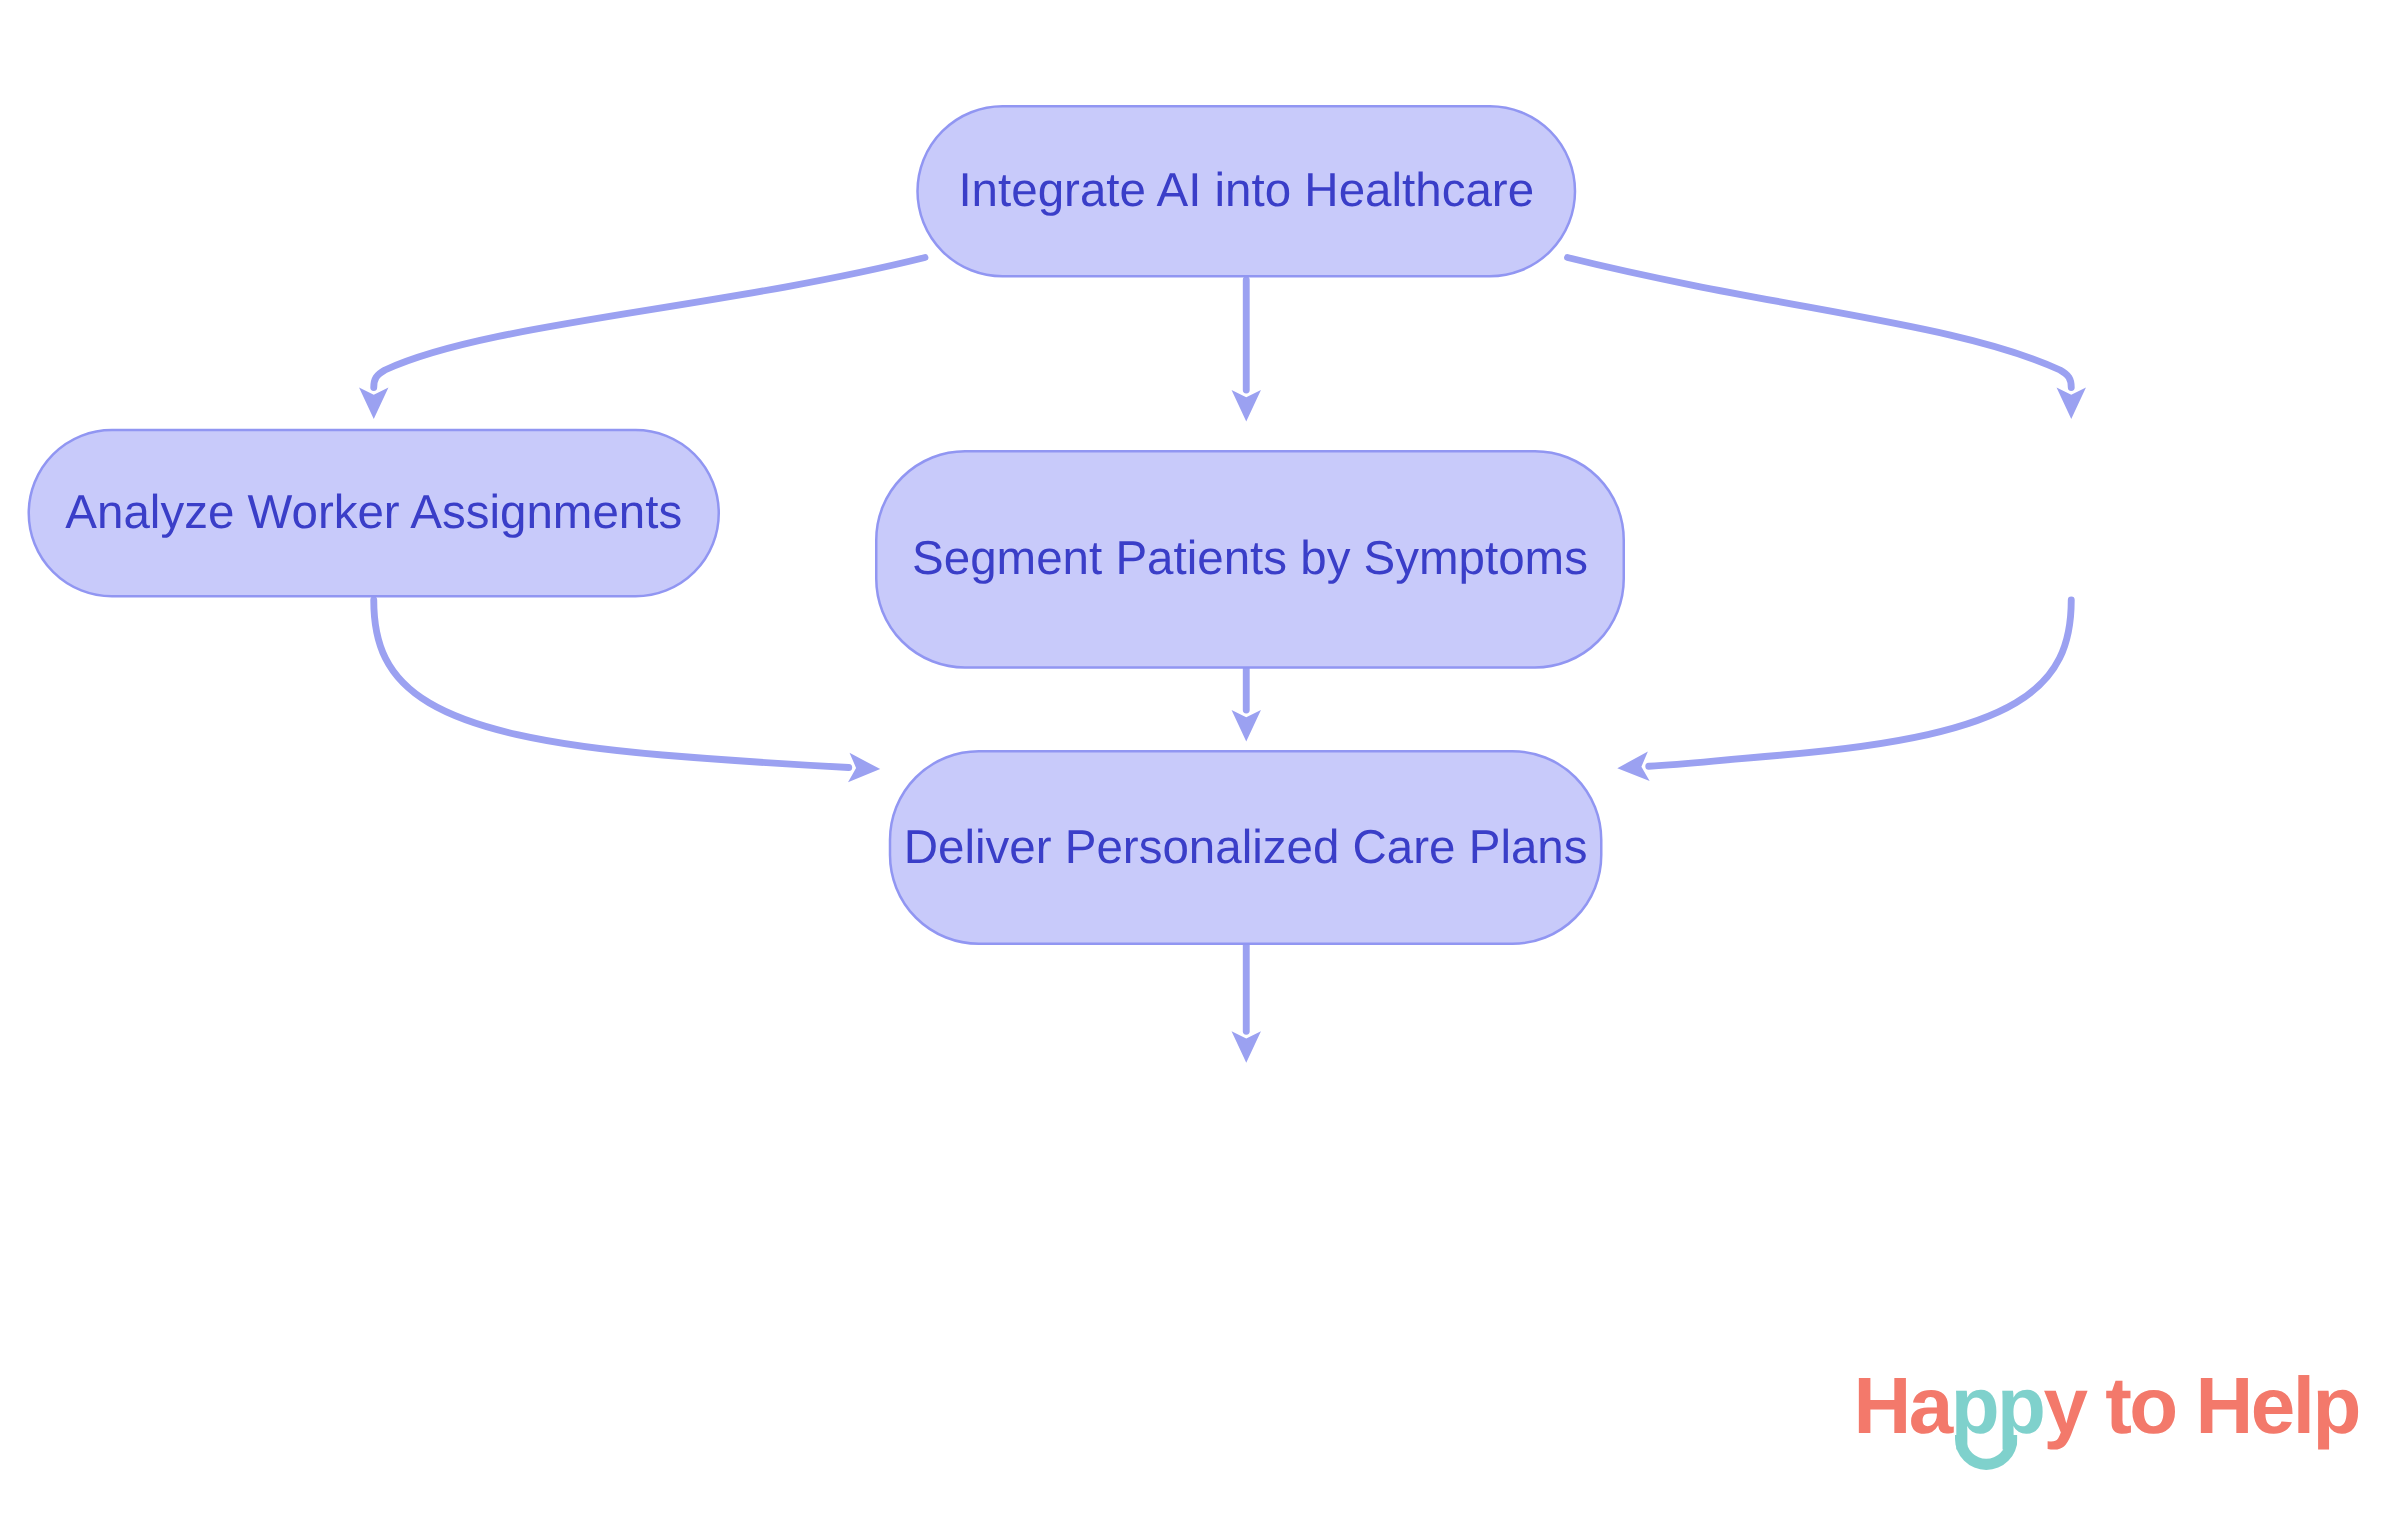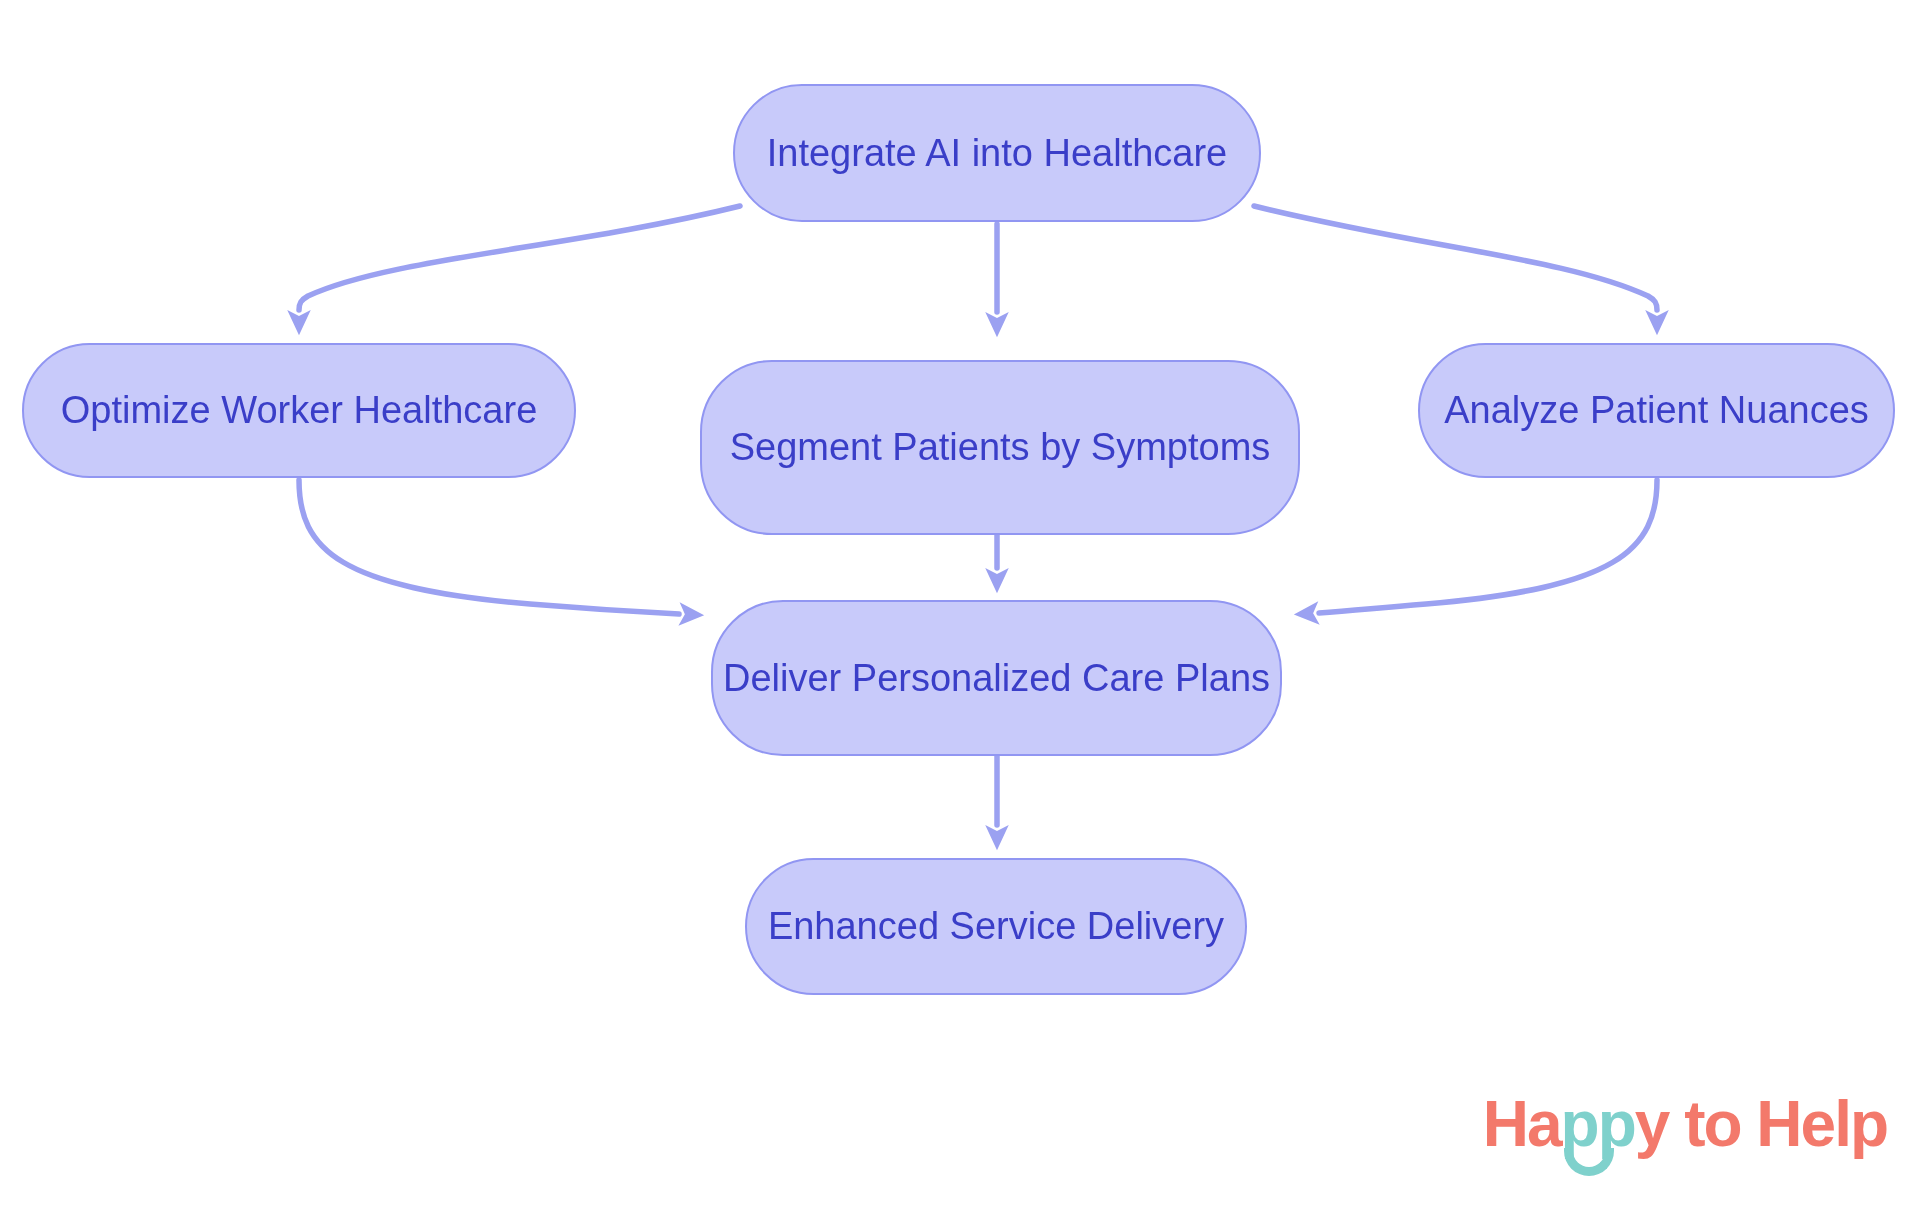--- a/index.html
+++ b/index.html
@@ -104,29 +104,27 @@
       <path d="M 1254 206 C 1424 248, 1566 258, 1648 296 C 1655 300, 1657 303, 1657 310" marker-end="url(#arrow)"></path>
       <path d="M 299 480 C 299 550, 340 588, 530 604 C 590 609, 640 612, 679 614" marker-end="url(#arrow)"></path>
       <path d="M 997 480 L 997 568" marker-end="url(#arrow)"></path>
       <path d="M 1657 480 C 1657 550, 1616 588, 1426 604 C 1366 609, 1352 611, 1319 613" marker-end="url(#arrow)"></path>
       <path d="M 997 740 L 997 825" marker-end="url(#arrow)"></path>
     </g>
   </svg>
 
   <div class="node" id="node-integrate">Integrate AI into Healthcare</div>
 
-  <div class="node" id="node-optimize">Optimize Worker Healthcare</div>
+  <div class="node" id="node-optimize">Analyze Worker Assignments</div>
 
   <div class="node" id="node-segment">Segment Patients by Symptoms</div>
 
-  <div class="node" id="node-analyze">Analyze Patient Nuances</div>
 
   <div class="node" id="node-deliver">Deliver Personalized Care Plans</div>
 
-  <div class="node" id="node-enhanced">Enhanced Service Delivery</div>
 
   <div class="logo">
     <div class="logo-line1">
       <span class="coral">Ha</span><span class="teal logo-pp-wrap"><span>pp</span><span class="smile"></span></span><span class="coral">y to Help</span>
     </div>
   </div>
 
 </div>
 
 </body></html>

